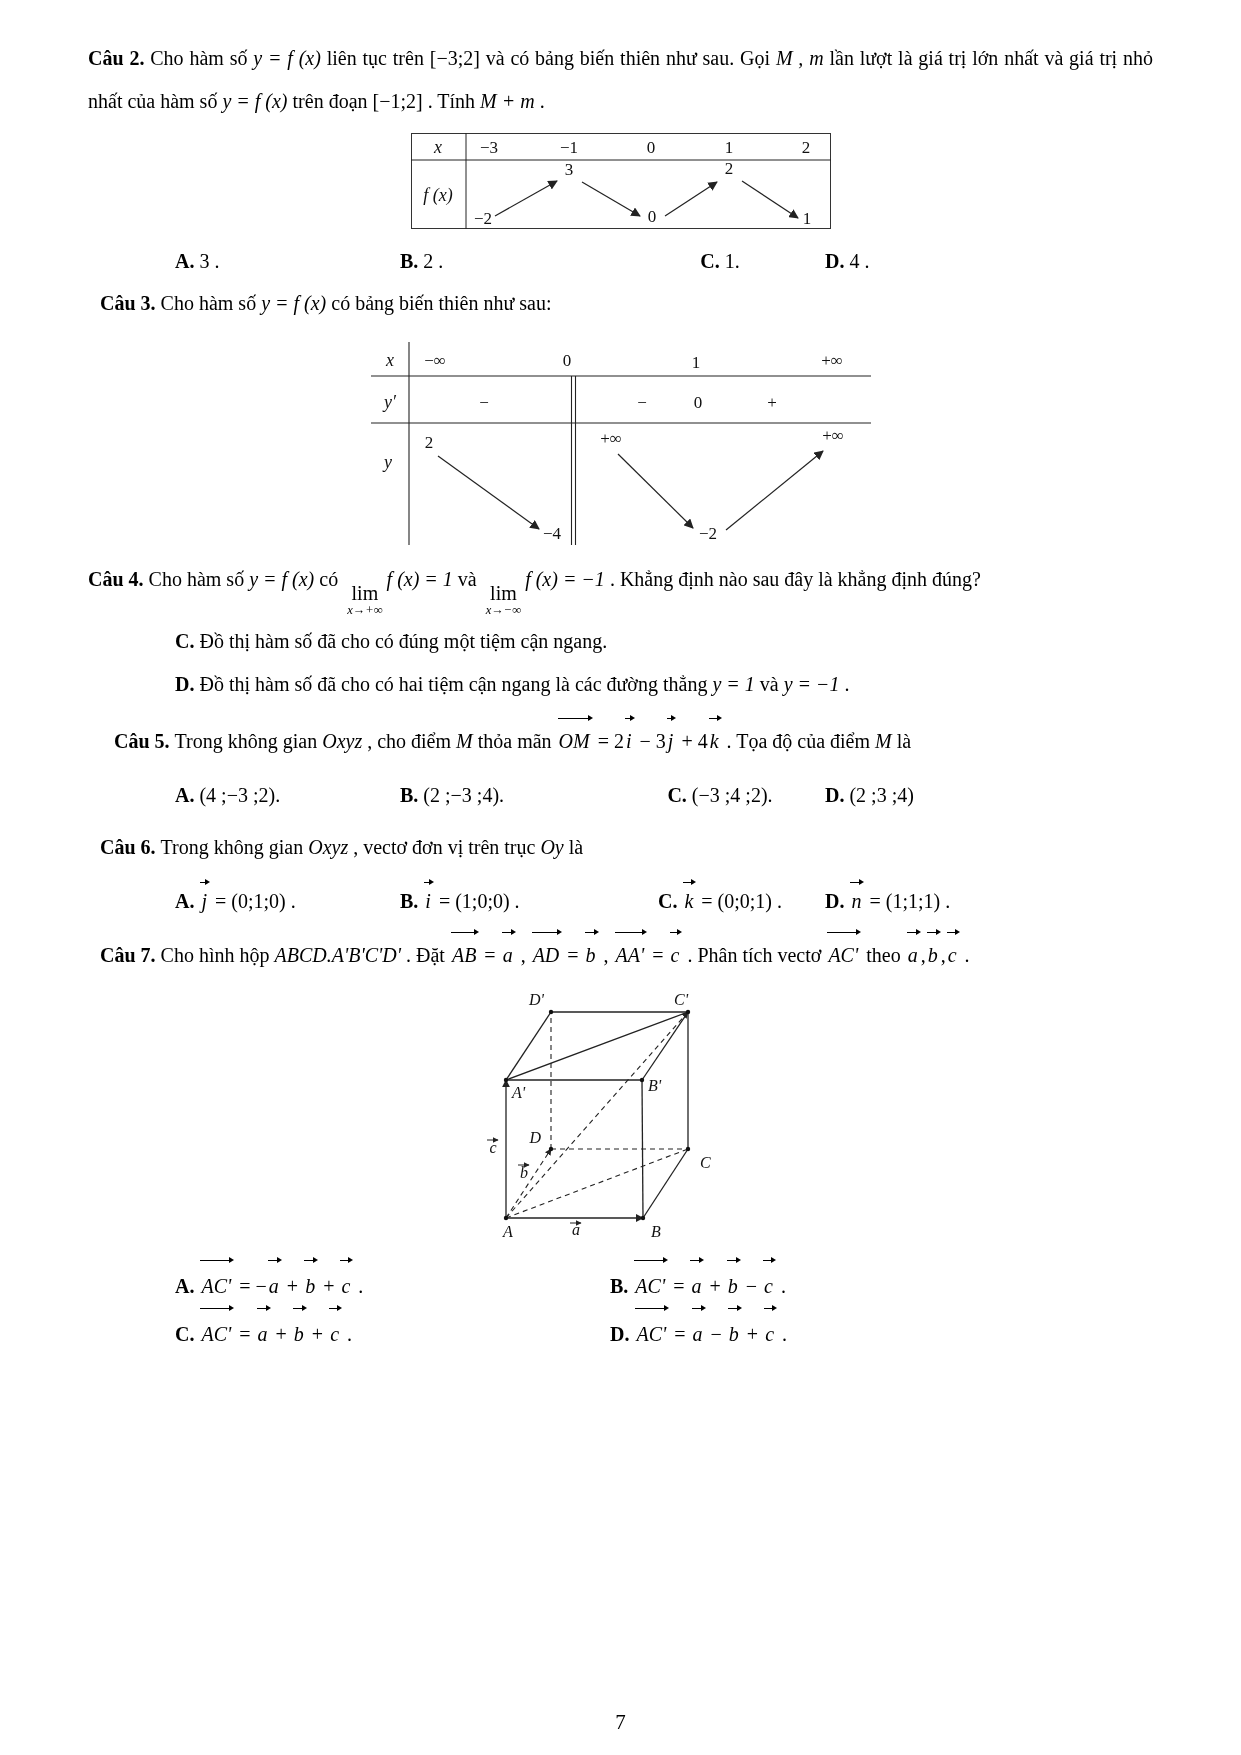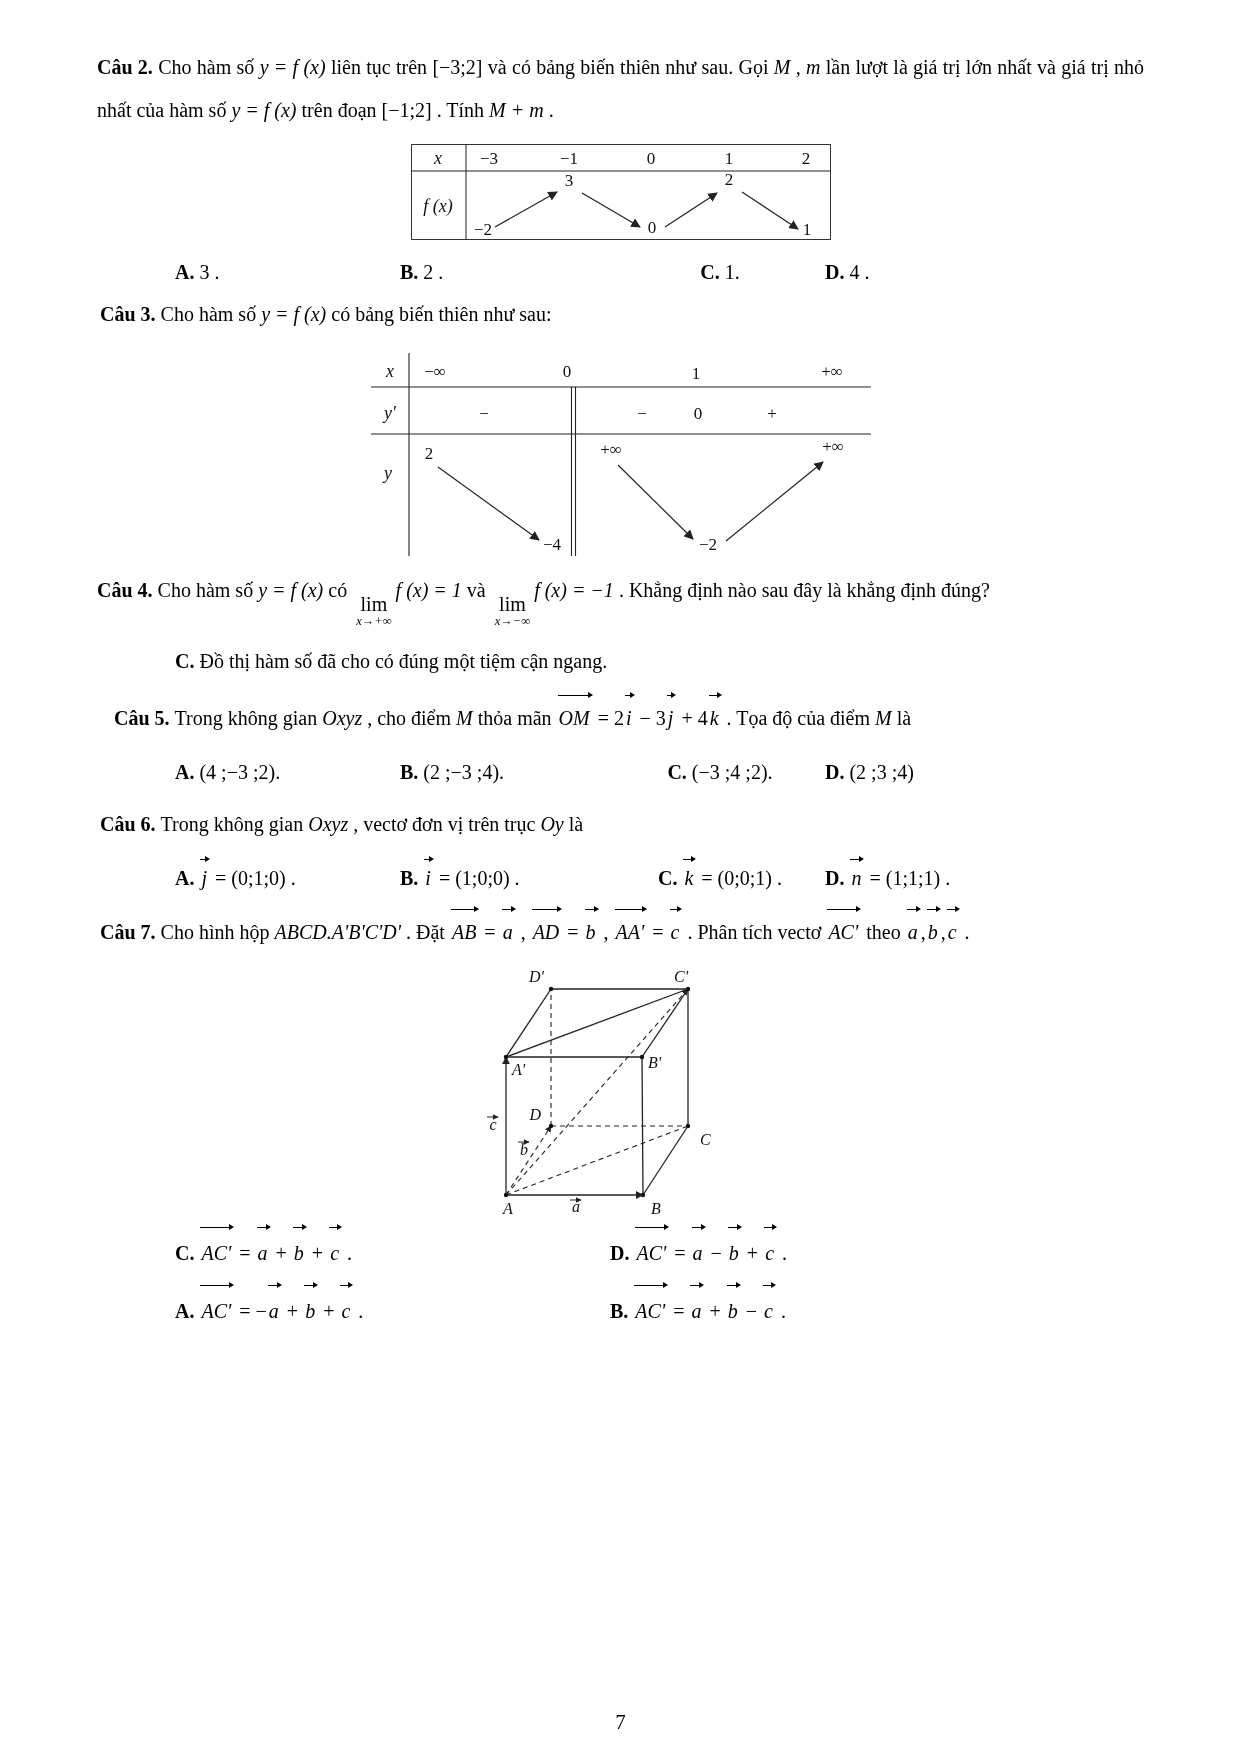--- a/index.html
+++ b/index.html
@@ -3,21 +3,21 @@
 <meta charset="utf-8">
 <style>
   html,body{margin:0;padding:0;}
   body{
     width:1241px;height:1755px;position:relative;overflow:hidden;
     background:#ffffff;color:#000;
     font-family:"Liberation Serif", serif;
     font-size:20px;
   }
   .page{padding:34px 85px 0 85px;position:relative;}
-  .para{margin:12px;line-height:2.15;text-align:justify;}
+  .para{margin:3px;line-height:2.15;text-align:justify;}
   .head{margin:15px;line-height:2.15;text-align:left;}
   .b{font-weight:bold;}
   .m{font-style:italic;}
   .mt4{margin-top:4px;} .mt8{margin-top:8px;} .mt10{margin-top:10px;}
   .mt14{margin-top:14px;} .mt16{margin-top:16px;}
   .center{text-align:center;}
   
   .ova{position:relative;display:inline-block;font-style:italic;padding:0 3px 0 2px;}
   .ova::before{content:"";position:absolute;left:1px;right:5px;top:-2px;border-top:1.4px solid #000;}
   .ova::after{content:"";position:absolute;right:0;top:-5px;width:0;height:0;
@@ -124,20 +124,21 @@
 
 
   <p class="para mt8"><span class="b">Câu 4. </span><span>Cho hàm số </span><span class="m">y = f (x)</span><span> có </span><span class="limw">
         <span>lim</span>
         <span class="limsub">x→+∞</span>
       </span><span class="m">f (x) = 1</span><span> và </span><span class="limw">
         <span>lim</span>
         <span class="limsub">x→−∞</span>
       </span><span class="m">f (x) = −1</span><span> . Khẳng định nào sau đây là khẳng định đúng?</span></p>
   <p class="opt"><span class="b">C. </span><span>Đồ thị hàm số đã cho có đúng một tiệm cận ngang.</span></p>
+  <p class="opt"><span class="b">D. </span><span>Đồ thị hàm số đã cho có hai tiệm cận ngang là các đường thẳng </span><span class="m">y = 1</span><span> và </span><span class="m">y = −1</span><span> .</span></p>
 
   <p class="head q5indent mt14"><span class="b">Câu 5. </span><span>Trong không gian </span><span class="m">Oxyz</span><span> , cho điểm </span><span class="m">M</span><span> thỏa mãn </span><span class="m ova">OM</span><span> = 2</span><span class="m ova">i</span><span> − 3</span><span class="m ova">j</span><span> + 4</span><span class="m ova">k</span><span> . Tọa độ của điểm </span><span class="m">M</span><span> là</span></p>
   <div class="ansrow">
     <span class="c1"><span class="b">A. </span><span>(4 ;−3 ;2).</span></span>
     <span class="c2"><span class="b">B. </span><span>(2 ;−3 ;4).</span></span>
     <span class="c3"><span class="b">C. </span><span>(−3 ;4 ;2).</span></span>
     <span><span class="b">D. </span><span>(2 ;3 ;4)</span></span>
   </div>
 
   <p class="head mt14"><span class="b">Câu 6. </span><span>Trong không gian </span><span class="m">Oxyz</span><span> , vectơ đơn vị trên trục </span><span class="m">Oy</span><span> là</span></p>
@@ -193,24 +194,24 @@
       <text class="lb" x="38" y="186" text-anchor="middle">b</text>
       <text class="lb" x="7" y="161" text-anchor="middle">c</text>
       <g stroke="#222" stroke-width="1">
         <line x1="84" y1="231" x2="95" y2="231" marker-end="url(#arrS)"></line>
         <line x1="32" y1="173" x2="43" y2="173" marker-end="url(#arrS)"></line>
         <line x1="1" y1="148" x2="12" y2="148" marker-end="url(#arrS)"></line>
       </g>
     </svg>
   </div>
 
+  <div class="ansrow2 mt10">
+    <span class="cw"><span class="b">A. </span><span class="m ova">AC'</span><span> = −</span><span class="m ova">a</span><span> + </span><span class="m ova">b</span><span> + </span><span class="m ova">c</span><span> .</span></span>
+    <span><span class="b">B. </span><span class="m ova">AC'</span><span> = </span><span class="m ova">a</span><span> + </span><span class="m ova">b</span><span> − </span><span class="m ova">c</span><span> .</span></span>
+  </div>
   <div class="ansrow2">
     <span class="cw"><span class="b">C. </span><span class="m ova">AC'</span><span> = </span><span class="m ova">a</span><span> + </span><span class="m ova">b</span><span> + </span><span class="m ova">c</span><span> .</span></span>
     <span><span class="b">D. </span><span class="m ova">AC'</span><span> = </span><span class="m ova">a</span><span> − </span><span class="m ova">b</span><span> + </span><span class="m ova">c</span><span> .</span></span>
   </div>
-  <div class="ansrow2 mt10">
-    <span class="cw"><span class="b">A. </span><span class="m ova">AC'</span><span> = −</span><span class="m ova">a</span><span> + </span><span class="m ova">b</span><span> + </span><span class="m ova">c</span><span> .</span></span>
-    <span><span class="b">B. </span><span class="m ova">AC'</span><span> = </span><span class="m ova">a</span><span> + </span><span class="m ova">b</span><span> − </span><span class="m ova">c</span><span> .</span></span>
-  </div>
 
 </div>
 
 <div class="pagenum">7</div>
 
 </body></html>

